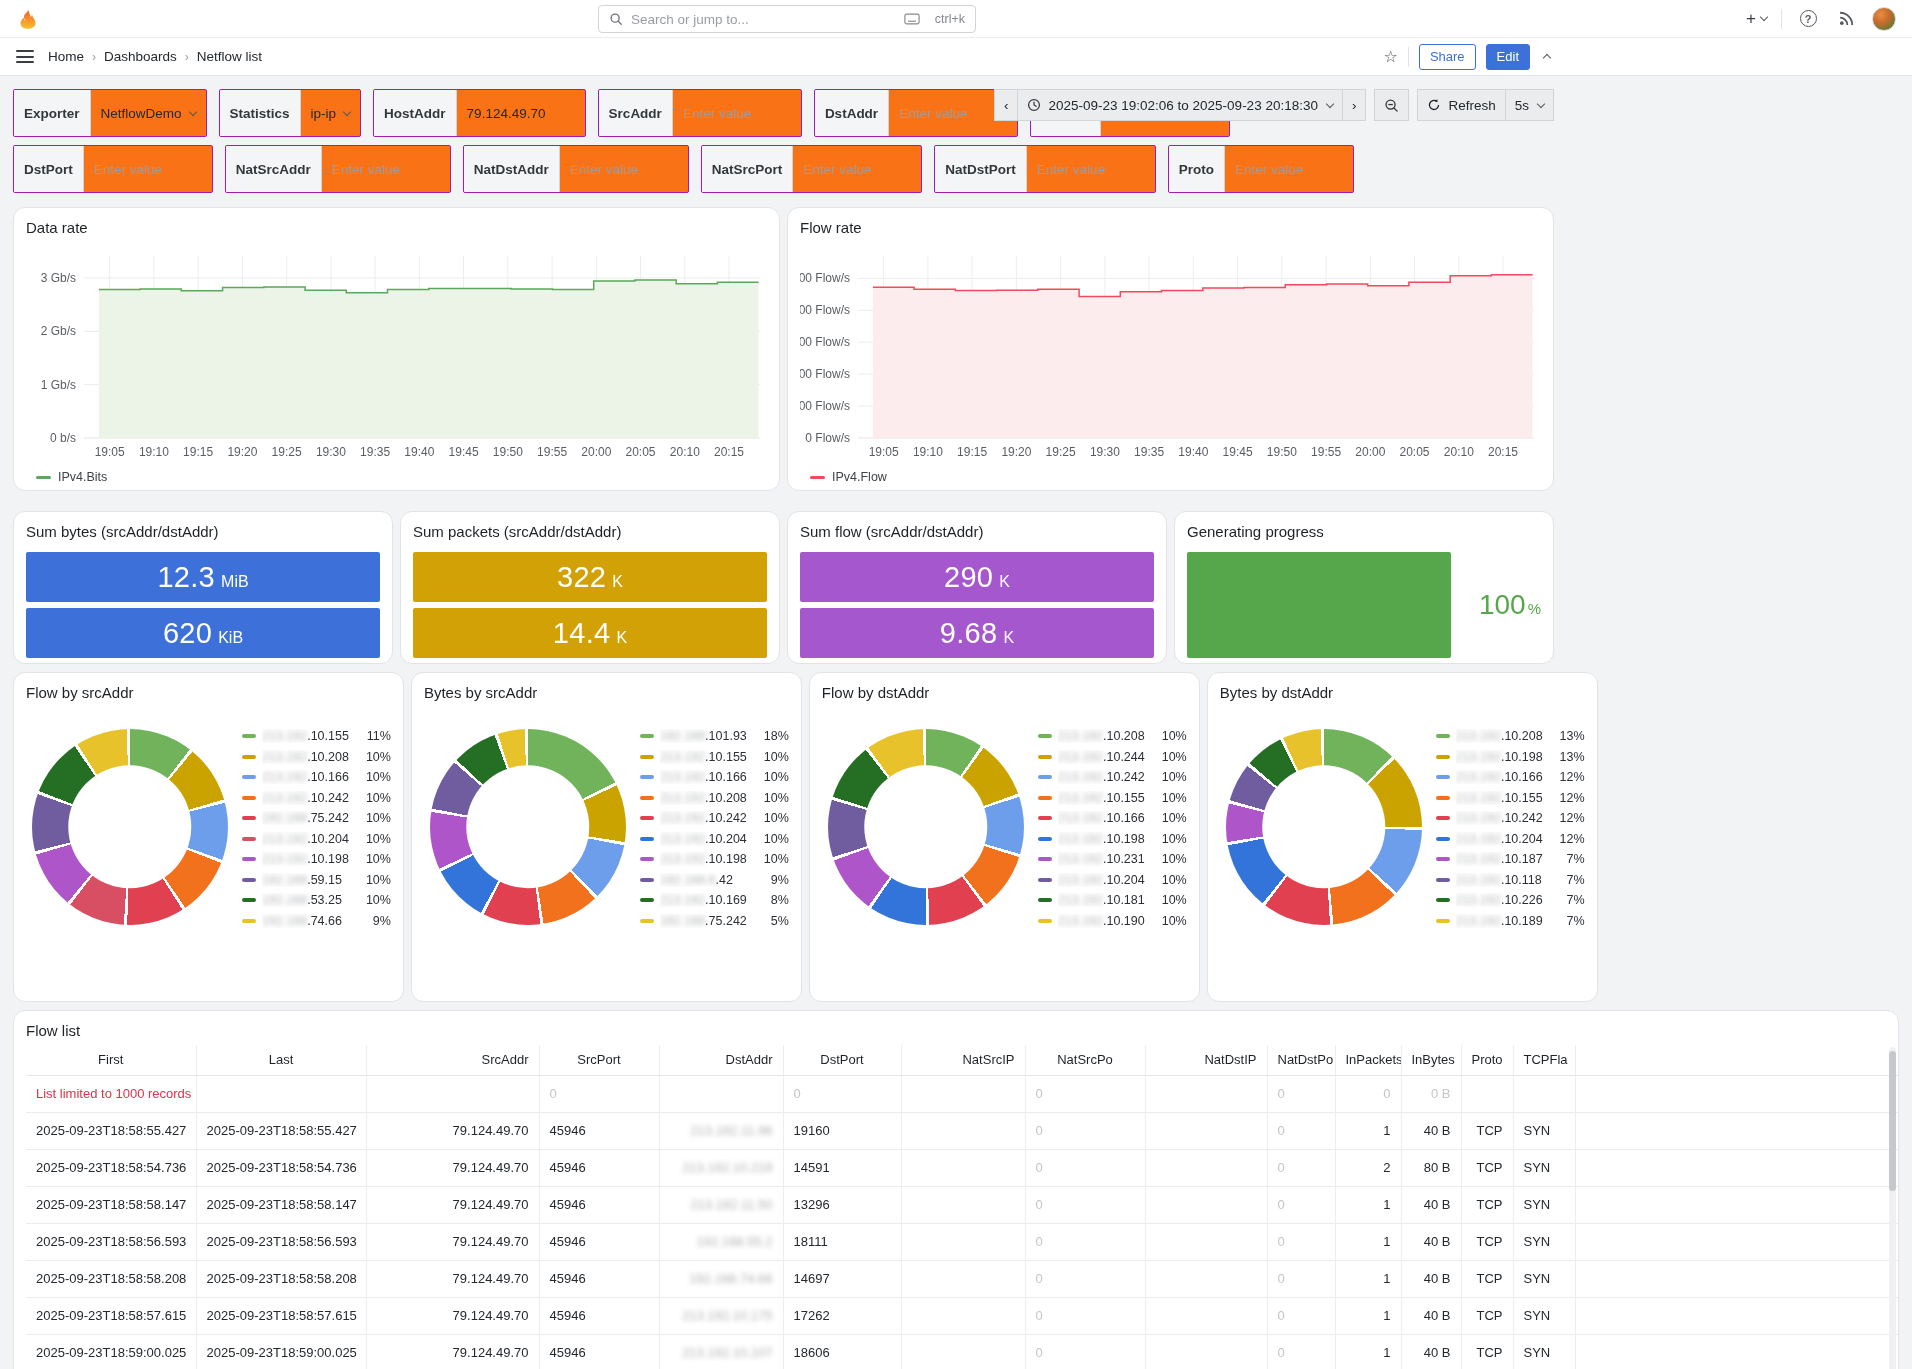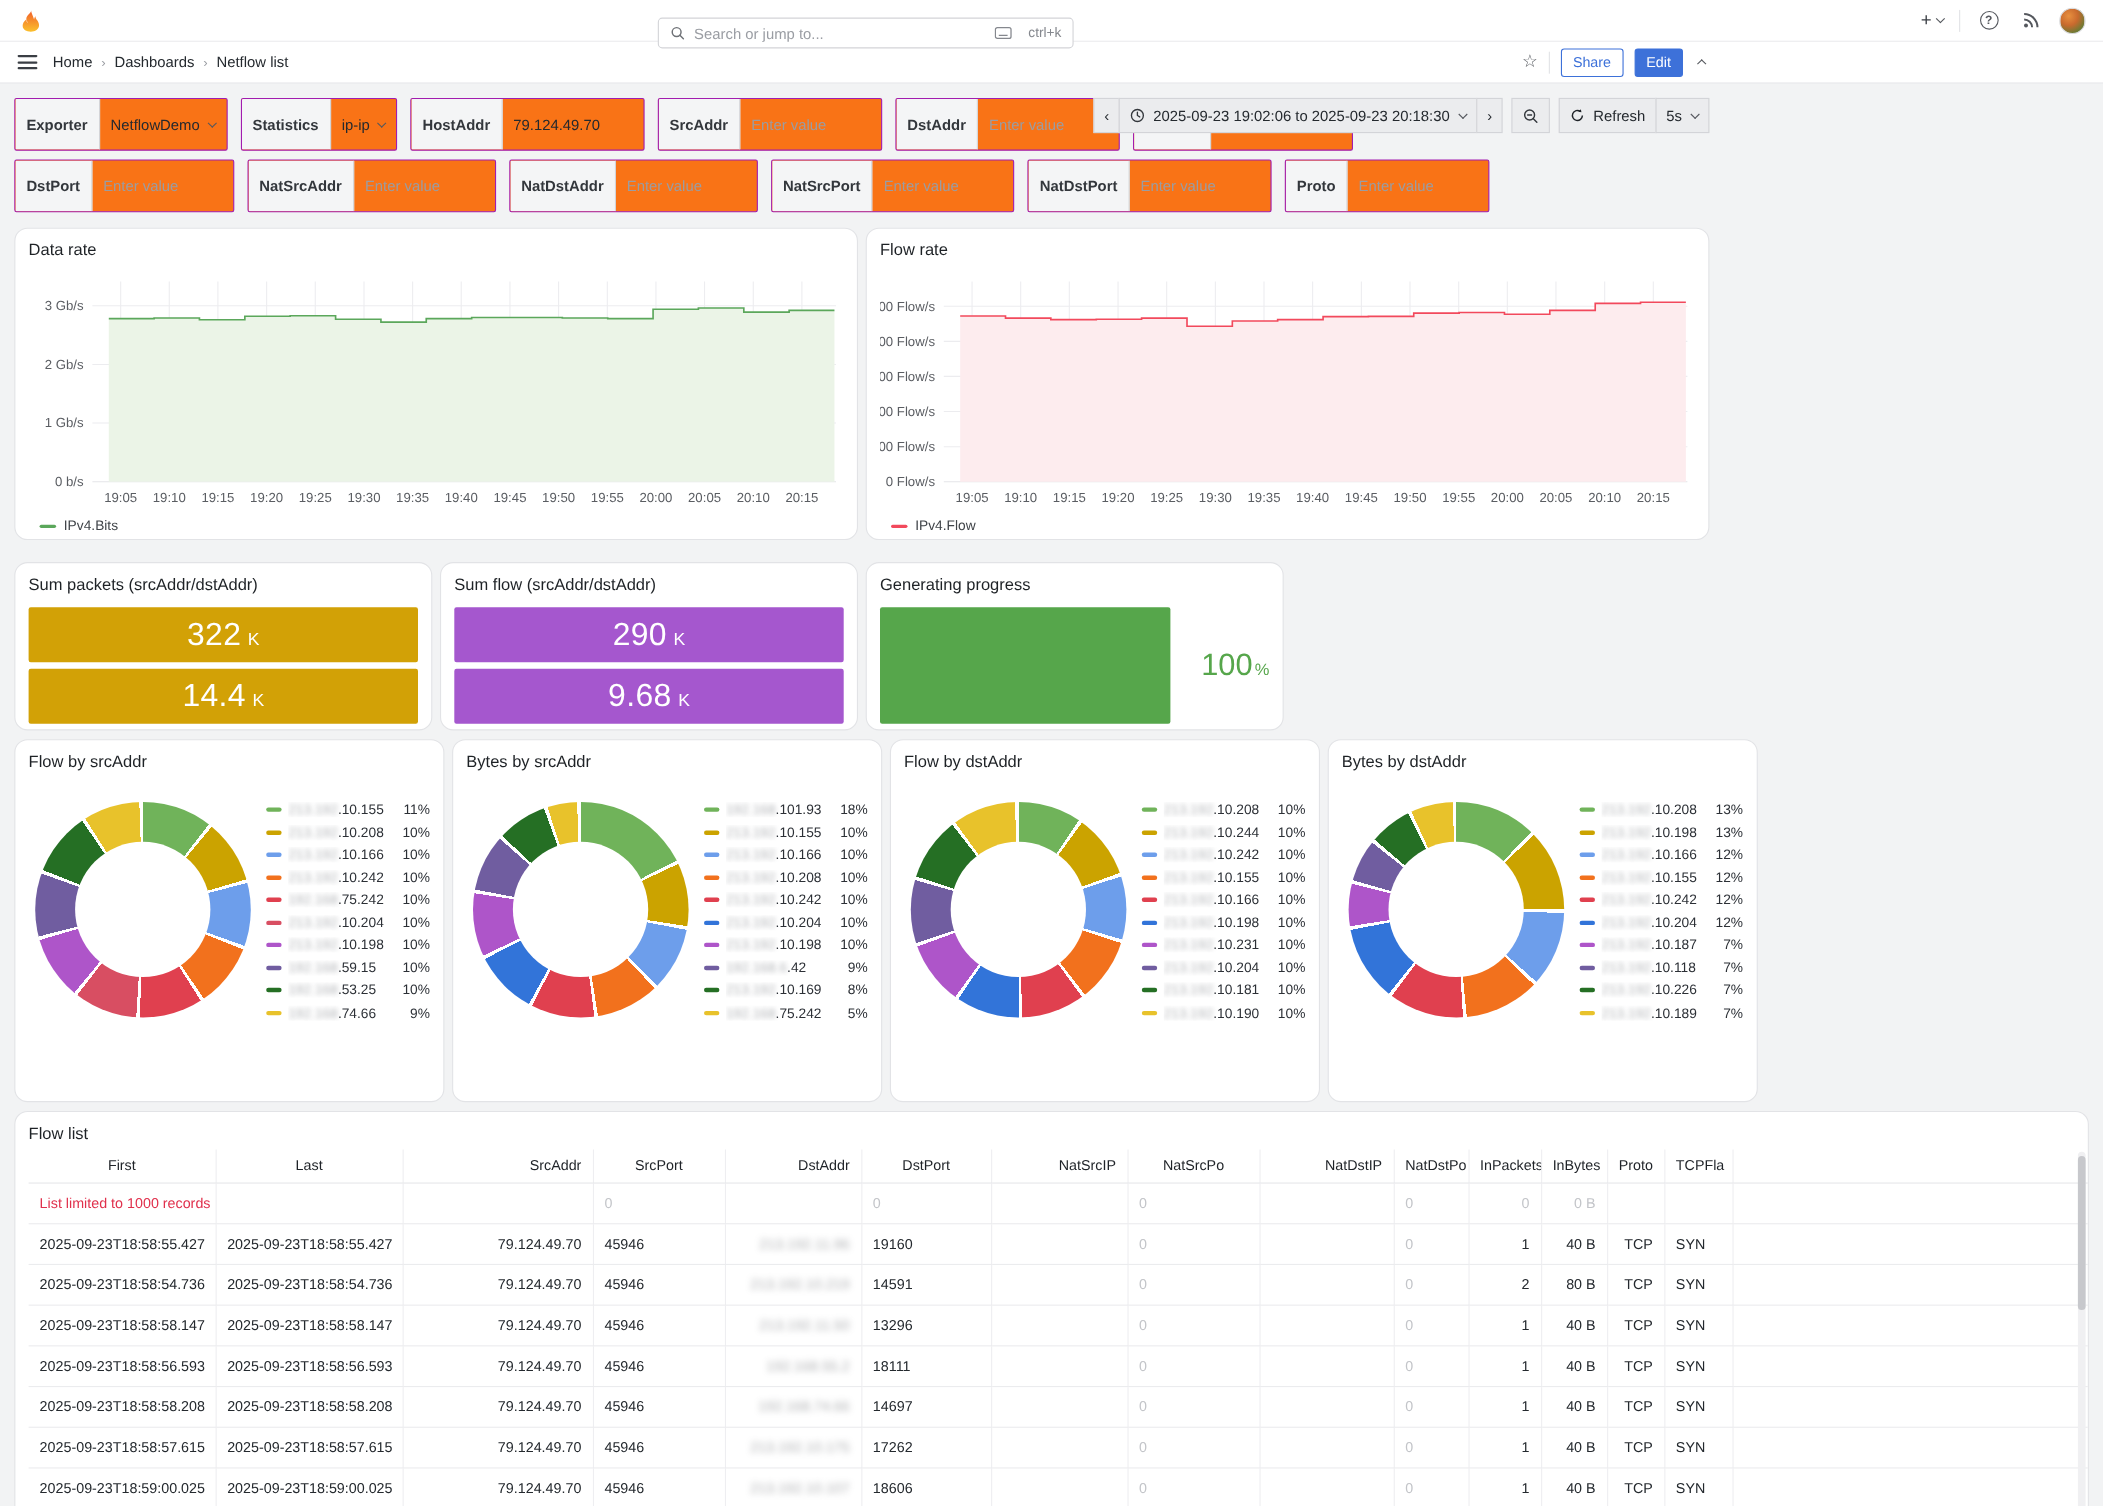--- a/index.html
+++ b/index.html
@@ -2,21 +2,21 @@
 <html><head>
 <meta charset="utf-8">
 <style>
   * { margin:0; padding:0; box-sizing:border-box; }
   html,body { width:1912px; height:1369px; overflow:hidden; }
   body { background:#f2f3f4; font-family:"Liberation Sans","DejaVu Sans",sans-serif; color:#24292e; }
 
   
   .nav { height:38px; background:#fff; border-bottom:1px solid #ebecee; display:flex; align-items:center; padding:0 16px; position:relative; }
   .logo { width:24px; height:24px; }
-  .searchbox { position:absolute; left:598px; top:16px; width:378px; height:28px; border:1px solid #d3d4d8; border-radius:4px; background:#fff; display:flex; align-items:center; padding:0 10px; gap:8px; }
+  .searchbox { position:absolute; left:598px; top:5px; width:378px; height:28px; border:1px solid #d3d4d8; border-radius:4px; background:#fff; display:flex; align-items:center; padding:0 10px; gap:8px; }
   .searchbox input { border:none; outline:none; flex:1; font-size:13.5px; color:#24292e; font-family:inherit; background:transparent; }
   .searchbox input::placeholder { color:#9a9da3; }
   .kbd-hint { display:flex; align-items:center; gap:15px; color:#85888e; font-size:12.5px; white-space:nowrap; }
   .nav-right { margin-left:auto; display:flex; align-items:center; gap:14px; }
   .nav-divider { width:1px; height:20px; background:#e2e3e6; }
   .plusbtn { display:flex; align-items:center; gap:5px; font-size:17px; color:#3a3e44; cursor:pointer; }
   .iconbtn { display:flex; align-items:center; justify-content:center; width:24px; height:24px; }
   .help-circle { width:17px; height:17px; border:1.5px solid #55585e; border-radius:50%; font-size:11px; color:#55585e; display:flex; align-items:center; justify-content:center; font-weight:700; }
   .avatar { width:24px; height:24px; border-radius:50%; background:radial-gradient(circle at 35% 30%, #e8903f 0%, #c96a2e 40%, #6d7a33 75%, #4c5a26 100%); border:1px solid #d8d9db; }
 
@@ -387,20 +387,31 @@
           </svg></div>
       <div class="ts-legend">
         <span class="legend-line" id="leg1" style="background: rgb(242, 73, 92);"></span>
         <span>IPv4.Flow</span>
       </div>
     </section>
   </div>
 
   <div class="row row-stats">
     <section class="panel stat-panel">
+      <h2 class="ptitle">Sum bytes (srcAddr/dstAddr)</h2>
+      <div class="statbar" style="background: rgb(61, 113, 217);">
+          <span class="num">12.3</span>
+          <span class="unit">MiB</span>
+        </div>
+      <div class="statbar" style="background: rgb(61, 113, 217);">
+          <span class="num">620</span>
+          <span class="unit">KiB</span>
+        </div>
+    </section>
+    <section class="panel stat-panel">
       <h2 class="ptitle">Sum packets (srcAddr/dstAddr)</h2>
       <div class="statbar" style="background: rgb(210, 161, 6);">
           <span class="num">322</span>
           <span class="unit">K</span>
         </div>
       <div class="statbar" style="background: rgb(210, 161, 6);">
           <span class="num">14.4</span>
           <span class="unit">K</span>
         </div>
     </section>

